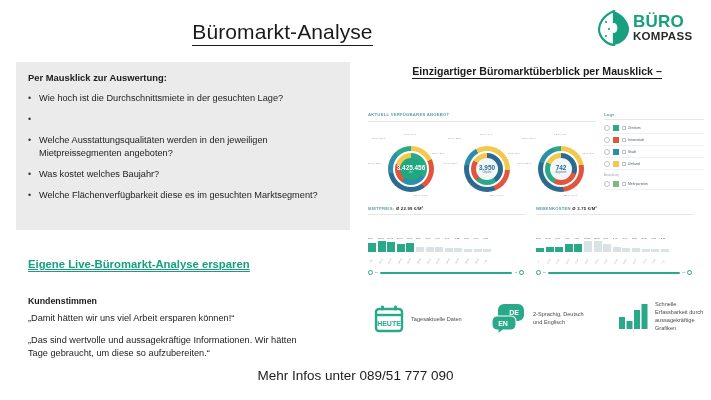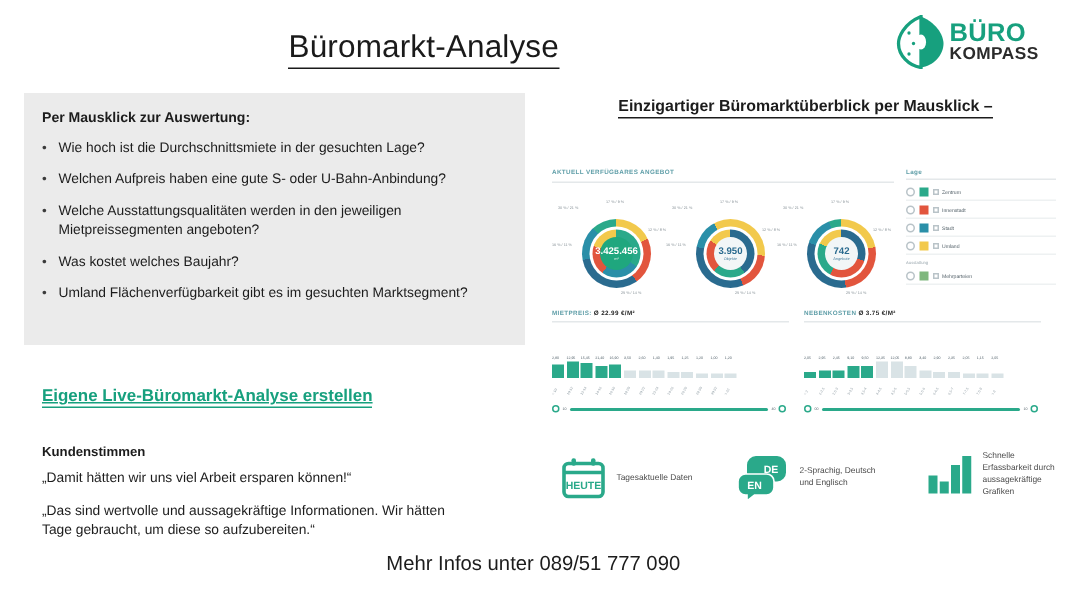--- a/index.html
+++ b/index.html
@@ -141,38 +141,37 @@
 
   <div class="left-panel">
     <h3>Per Mausklick zur Auswertung:</h3>
     <ul class="qlist" id="question-list">
         <li class="qitem">
           <span class="qbullet">•</span>
           <span class="qtext">Wie hoch ist die Durchschnittsmiete in der gesuchten Lage?</span>
         </li>
         <li class="qitem">
           <span class="qbullet">•</span>
-          <span class="qtext">Welchen Aufpreis haben eine gute S- oder U-Bahn-Anbindung?</span>
         </li>
         <li class="qitem">
           <span class="qbullet">•</span>
           <span class="qtext">Welche Ausstattungsqualitäten werden in den jeweiligen Mietpreissegmenten angeboten?</span>
         </li>
         <li class="qitem">
           <span class="qbullet">•</span>
           <span class="qtext">Was kostet welches Baujahr?</span>
         </li>
         <li class="qitem">
           <span class="qbullet">•</span>
-          <span class="qtext">Umland Flächenverfügbarkeit gibt es im gesuchten Marktsegment?</span>
+          <span class="qtext">Welche Flächenverfügbarkeit diese es im gesuchten Marktsegment?</span>
         </li>
       </ul>
   </div>
 
-  <a class="cta" href="#">Eigene Live-Büromarkt-Analyse erstellen</a>
+  <a class="cta" href="#">Eigene Live-Büromarkt-Analyse ersparen</a>
 
   <div class="voices-title">Kundenstimmen</div>
   <div class="voice1">„Damit hätten wir uns viel Arbeit ersparen können!“</div>
   <div class="voice2">„Das sind wertvolle und aussagekräftige Informationen. Wir hätten Tage gebraucht, um diese so aufzubereiten.“</div>
 
   <div class="right-head">
     <div><span class="l1">Einzigartiger Büromarktüberblick per Mausklick –</span></div>
   </div>
 
   <div class="dash">

